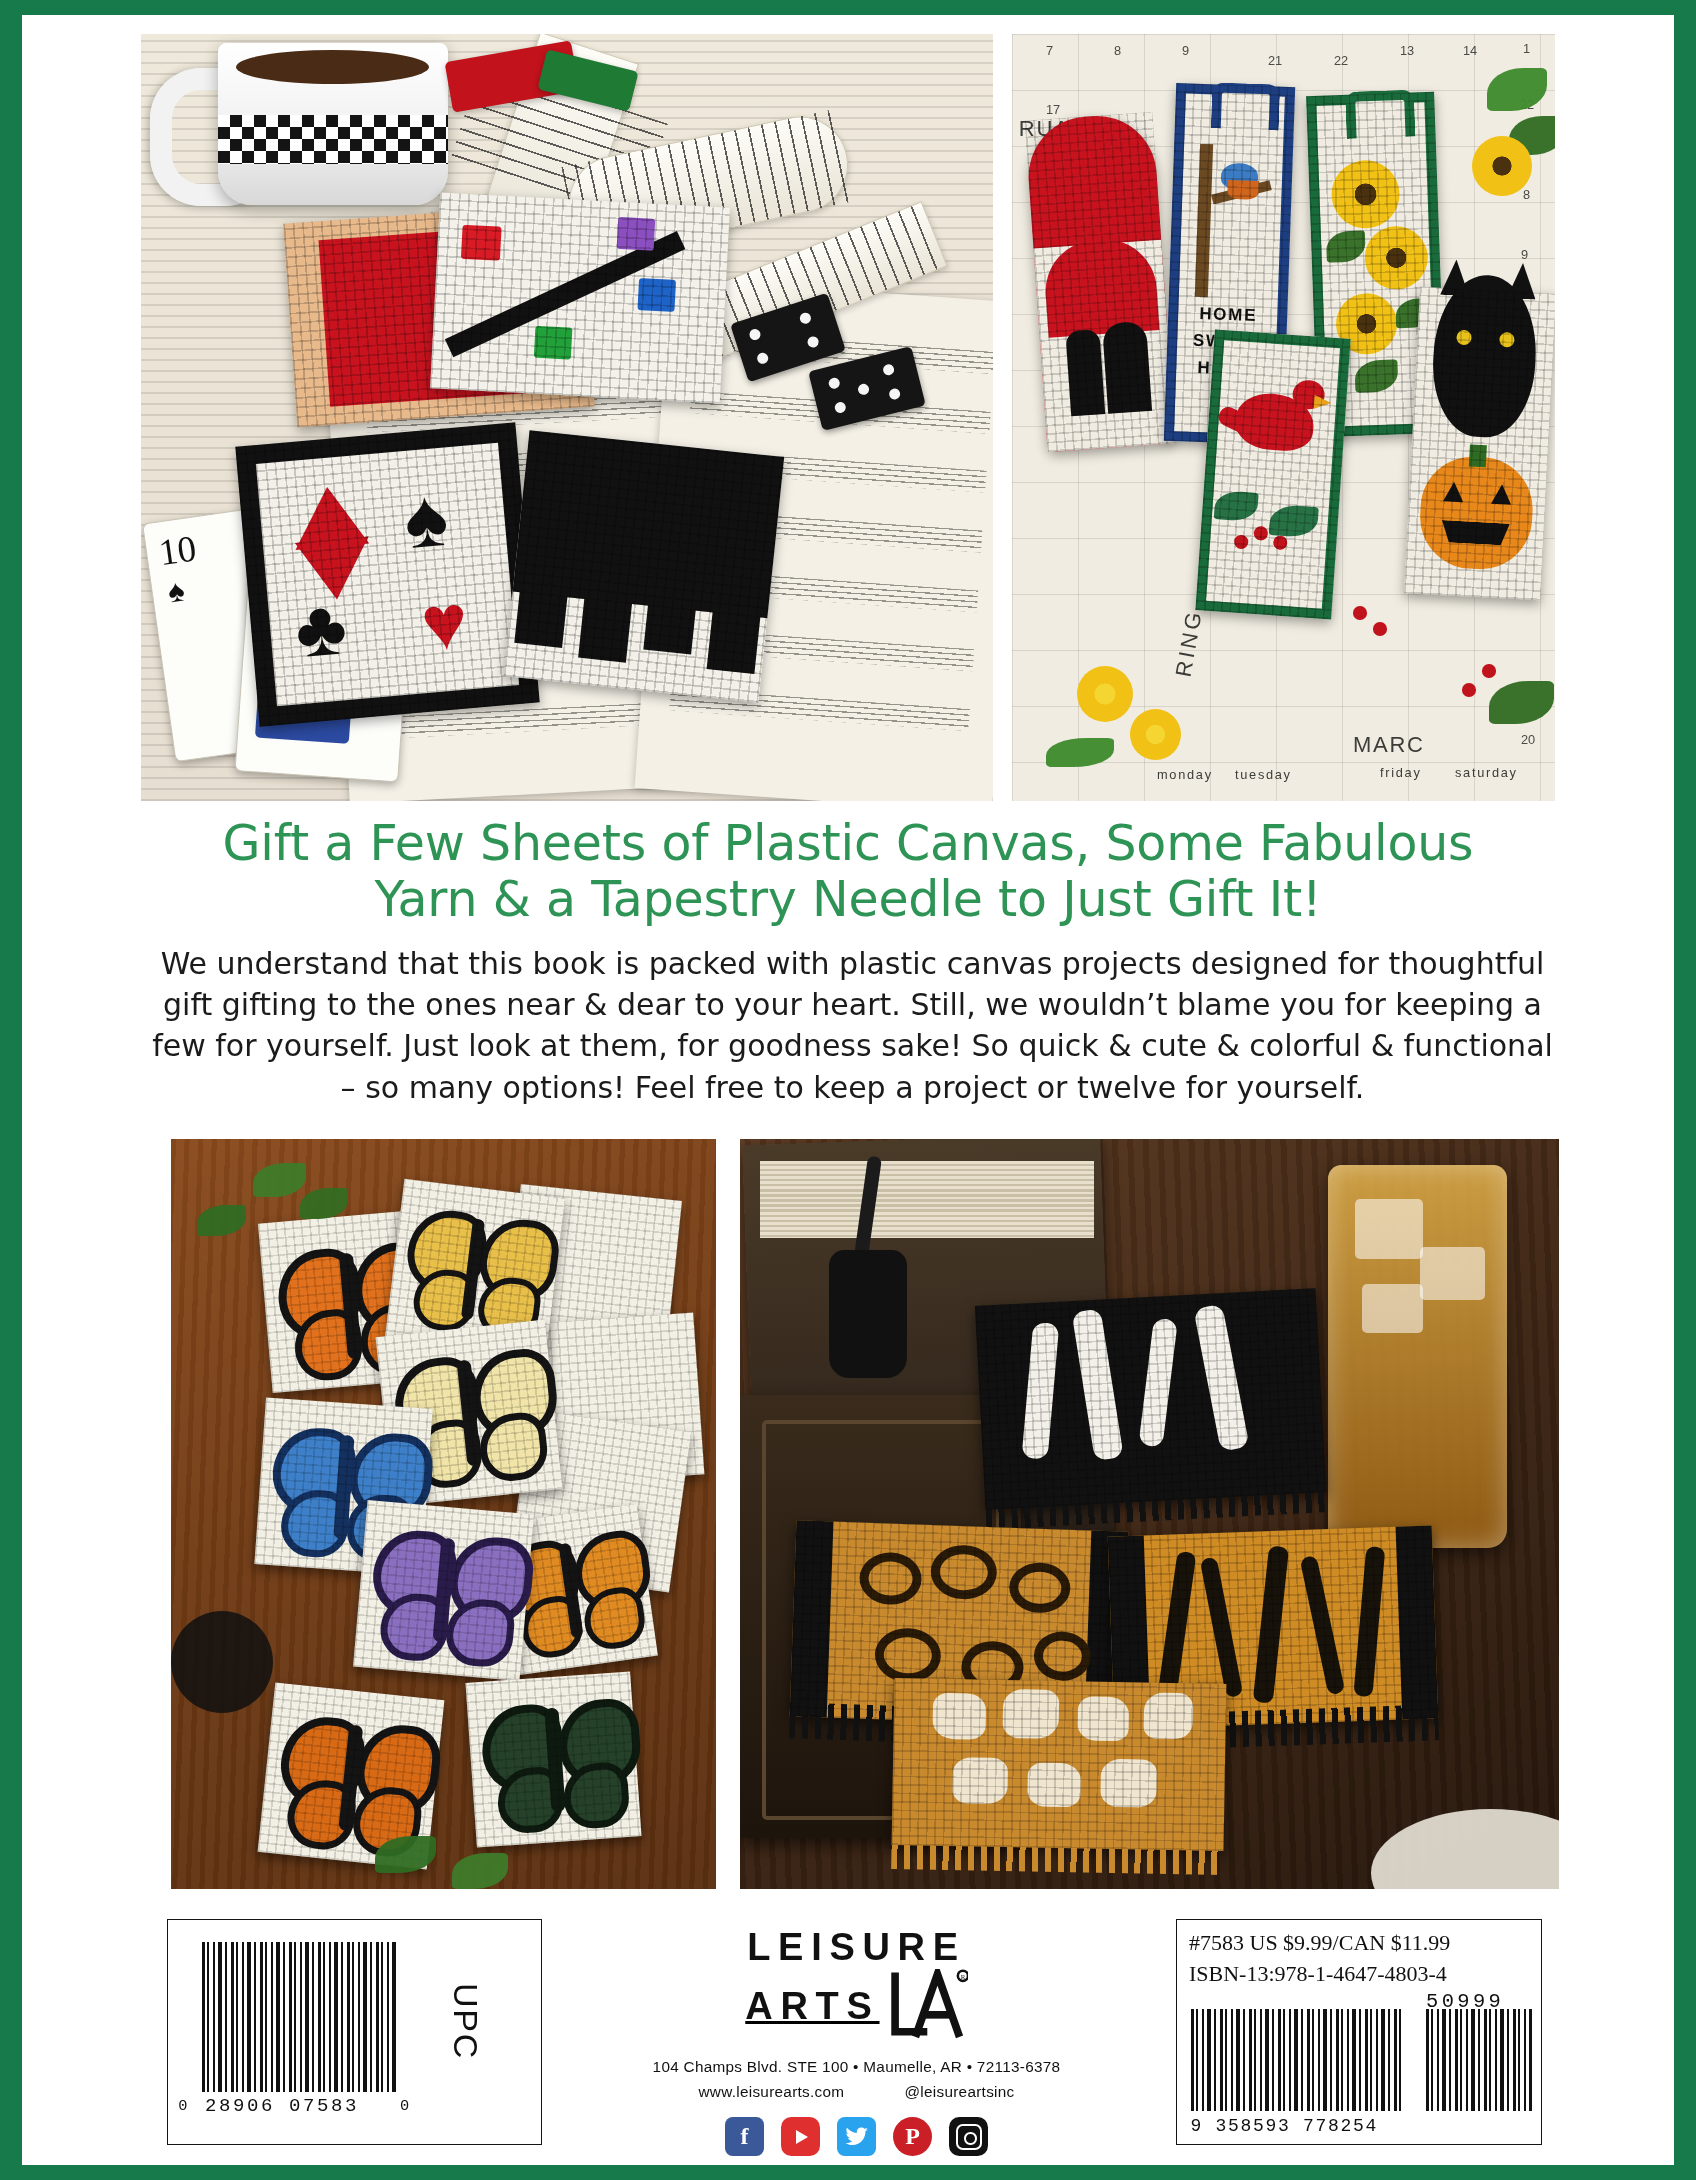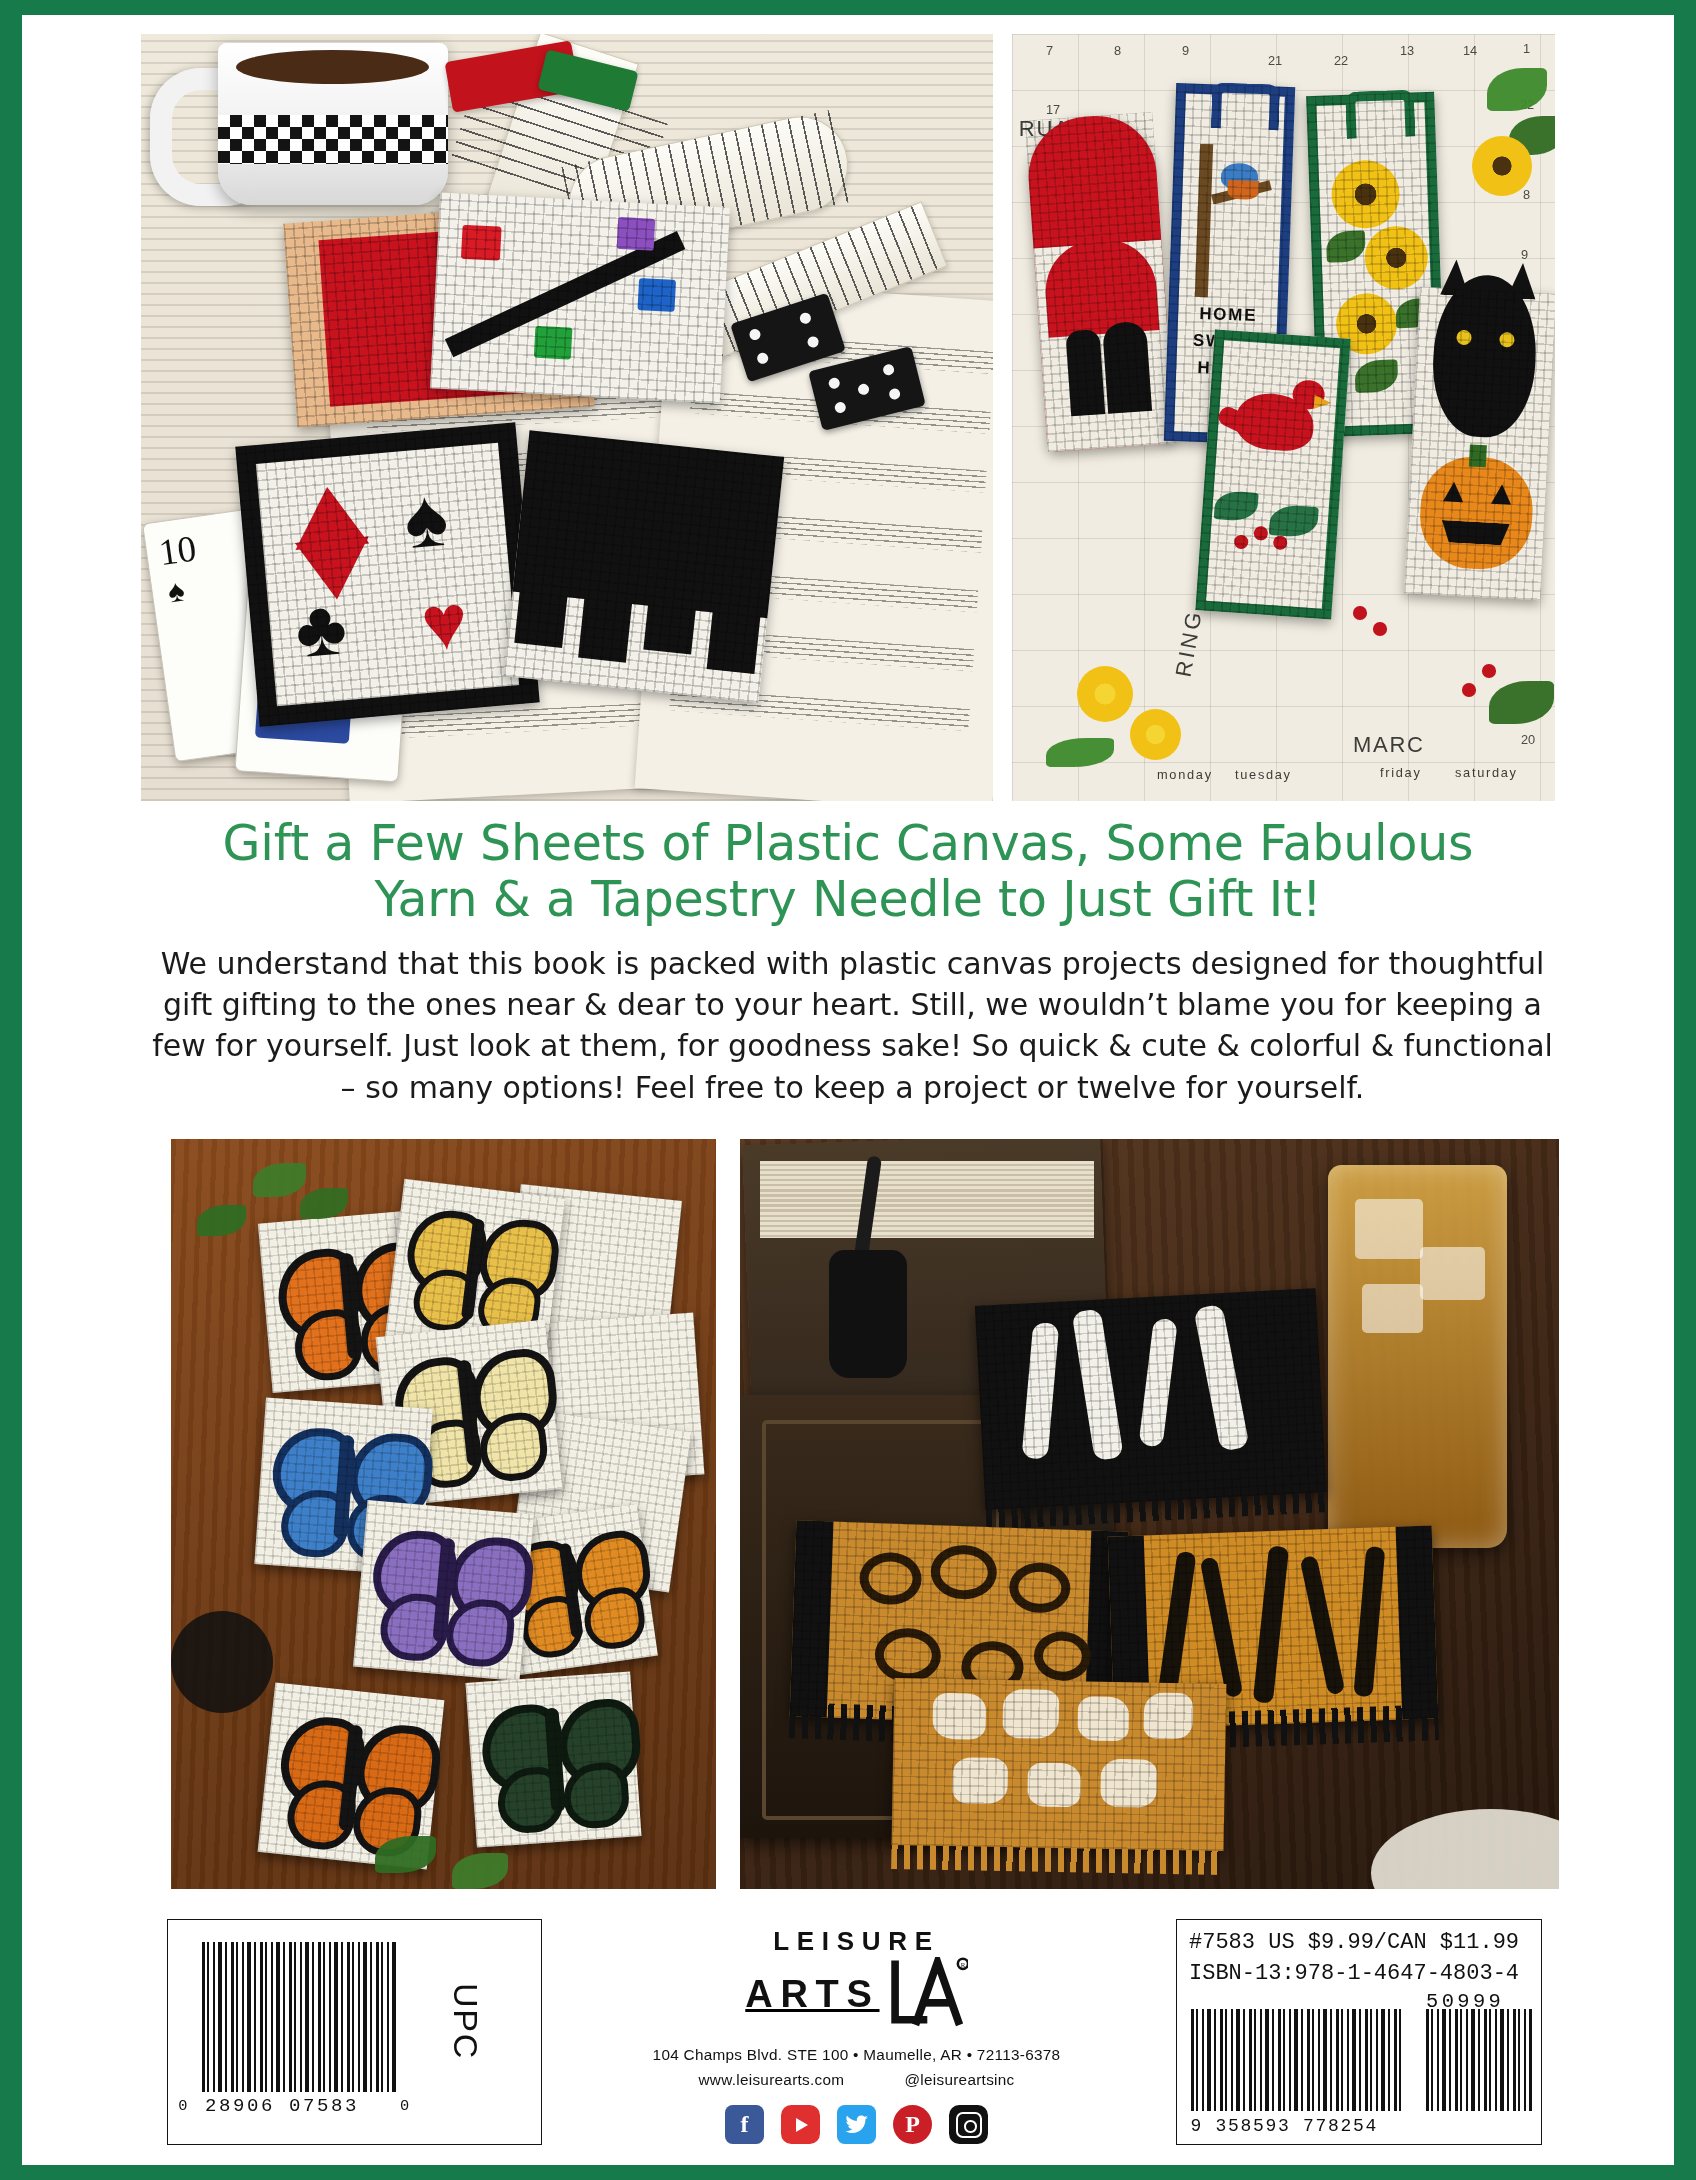--- a/index.html
+++ b/index.html
@@ -330,21 +330,21 @@
     font-family: "Liberation Sans", sans-serif;
     font-size: 34px;
     color: #111;
     letter-spacing: 1.7px;
     transform: rotate(90deg);
     transform-origin: left top;
     white-space: nowrap;
   }
   .isbn-line {
     position: absolute;
-    font-family: Liberation Mono, monospace;
+    font-family: Liberation Serif, serif;
     font-size: 22px;
     color: #111;
     white-space: nowrap;
   }
   .isbn-small {
     position: absolute;
     font-family: "Liberation Mono", monospace;
     font-size: 18px;
     color: #111;
     letter-spacing: 1.7px;
@@ -361,21 +361,21 @@
   }
   .logo-row {
     display: flex;
     align-items: center;
     justify-content: center;
     gap: 10.2px;
   }
   .logo-word {
     font-family: "Liberation Sans", sans-serif;
     font-weight: bold;
-    font-size: 26px;
+    font-size: 38px;
     letter-spacing: 7.7px;
     color: #111;
     line-height: 1.0;
   }
   .logo-word.small { font-size: 38px; }
   .logo-mark {
     position: relative;
     width: 78px; height: 73px;
     display: inline-block;
   }

